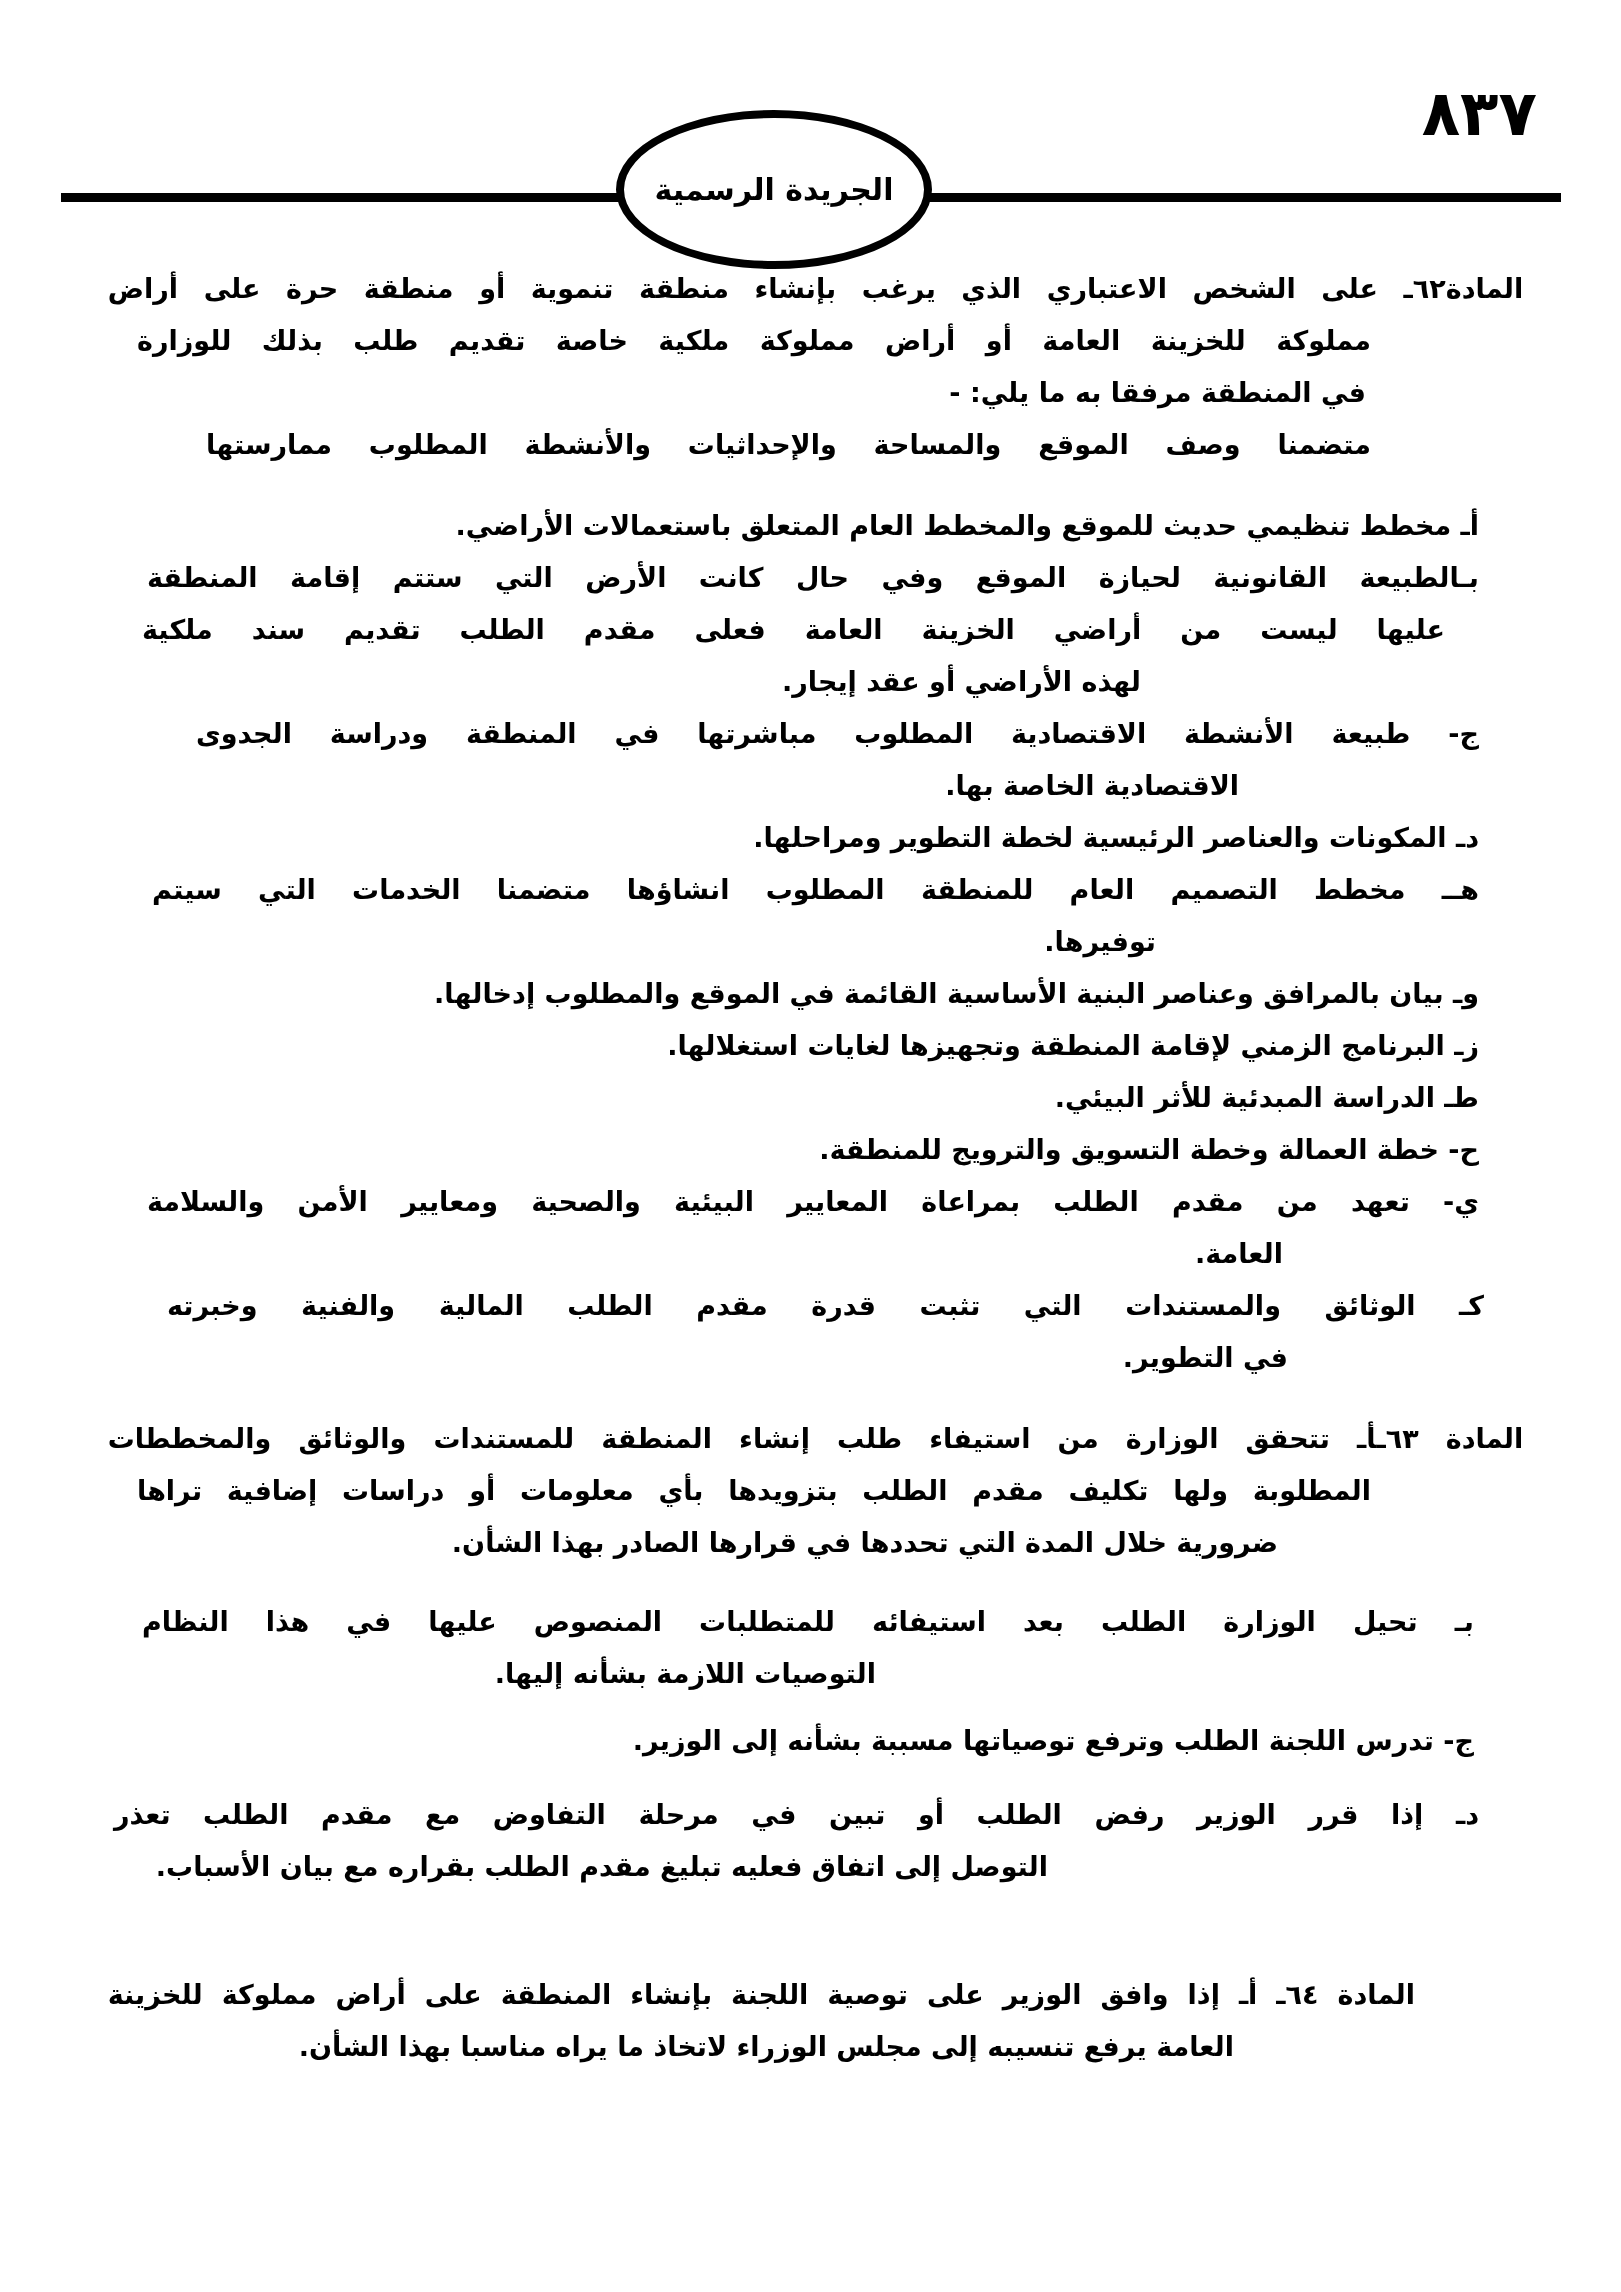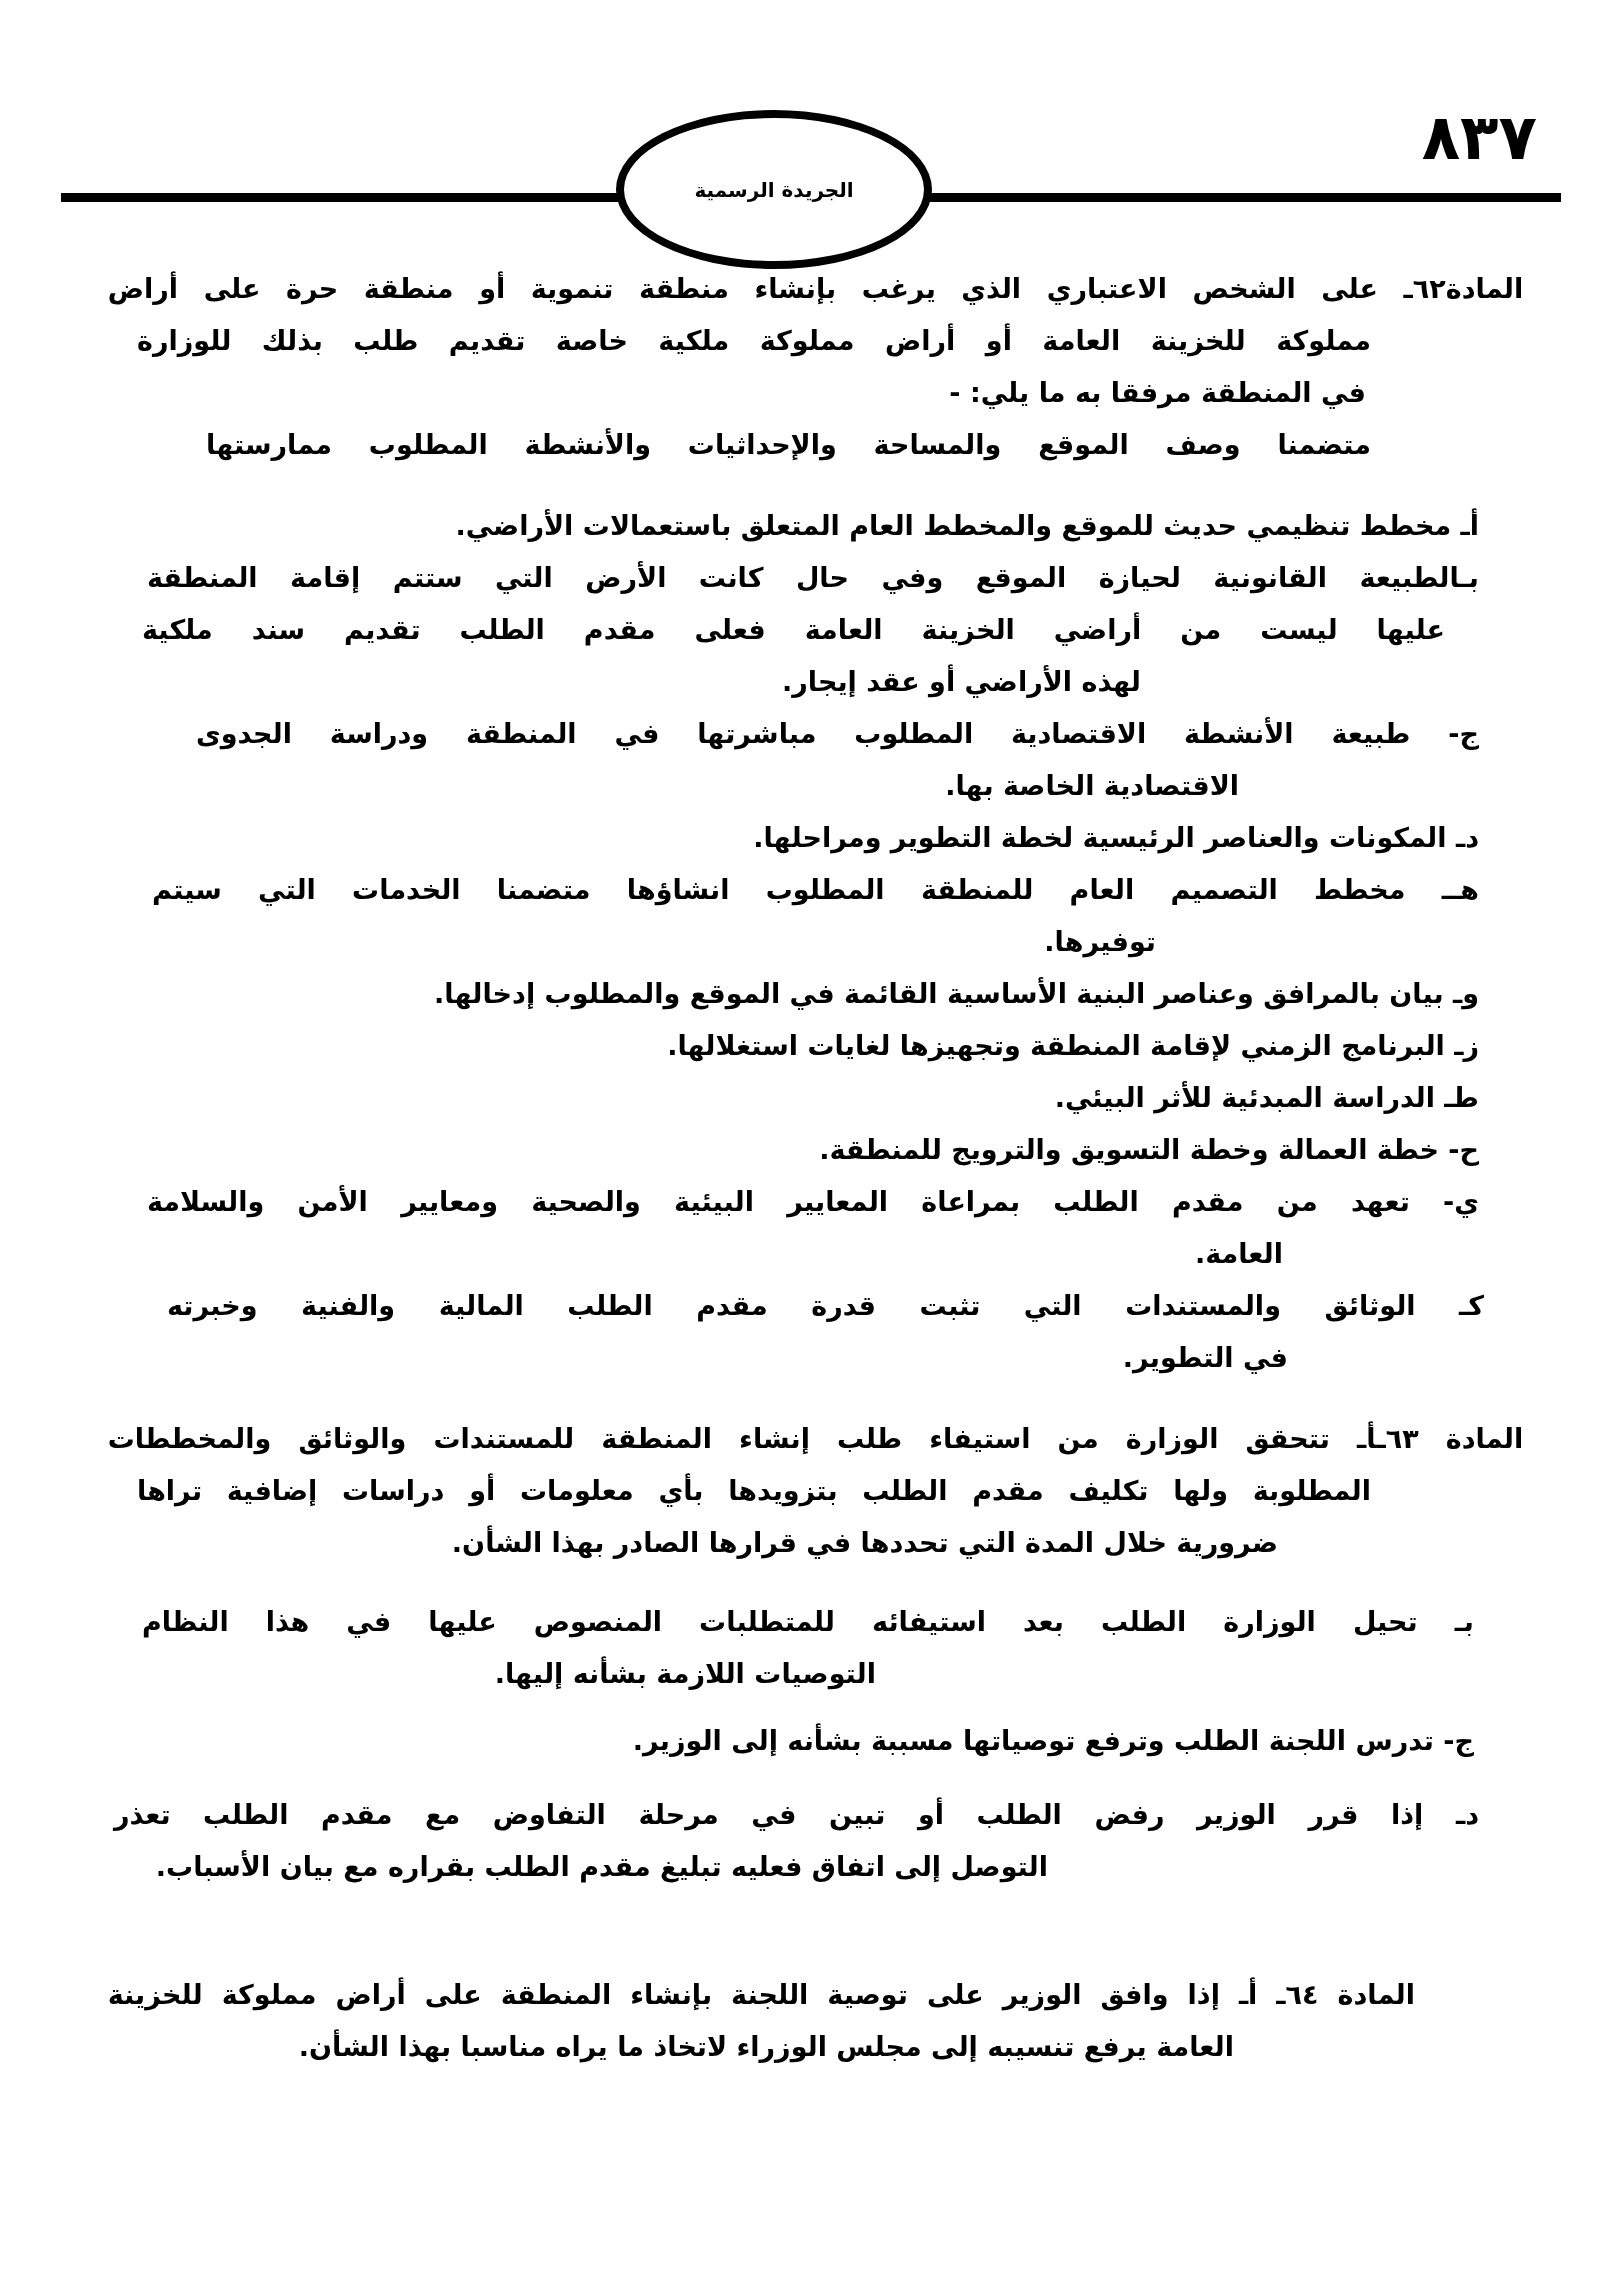--- a/index.html
+++ b/index.html
@@ -10,21 +10,21 @@
     background: #ffffff;
     overflow: hidden;
     direction: rtl;
     font-family: "DejaVu Sans", sans-serif;
     font-weight: bold;
     color: #000000;
   }
   
   .pageno {
     position: absolute;
-    top: 106px;
+    top: 82px;
     right: 84px;
     font-size: 63px;
     line-height: 1;
     letter-spacing: 7.8px;
     direction: rtl;
   }
   .rule {
     position: absolute;
     top: 193px;
     left: 61px;
@@ -40,21 +40,21 @@
     height: 159px;
     background: #ffffff;
     border: 8.8px solid #000000;
     border-radius: 50%;
     display: flex;
     align-items: center;
     justify-content: center;
     box-sizing: border-box;
     z-index: 2;
   }
-  .badge .title { font-size: 20px; }
+  .badge .title { font-size: 30px; }
   
   .content {
     position: absolute;
     top: 0; right: 0; left: 0;
     padding: 263px 88px 0 93px;
   }
   p { margin: 0; }
   .ln {
     font-size: 27px;
     line-height: 52px;

